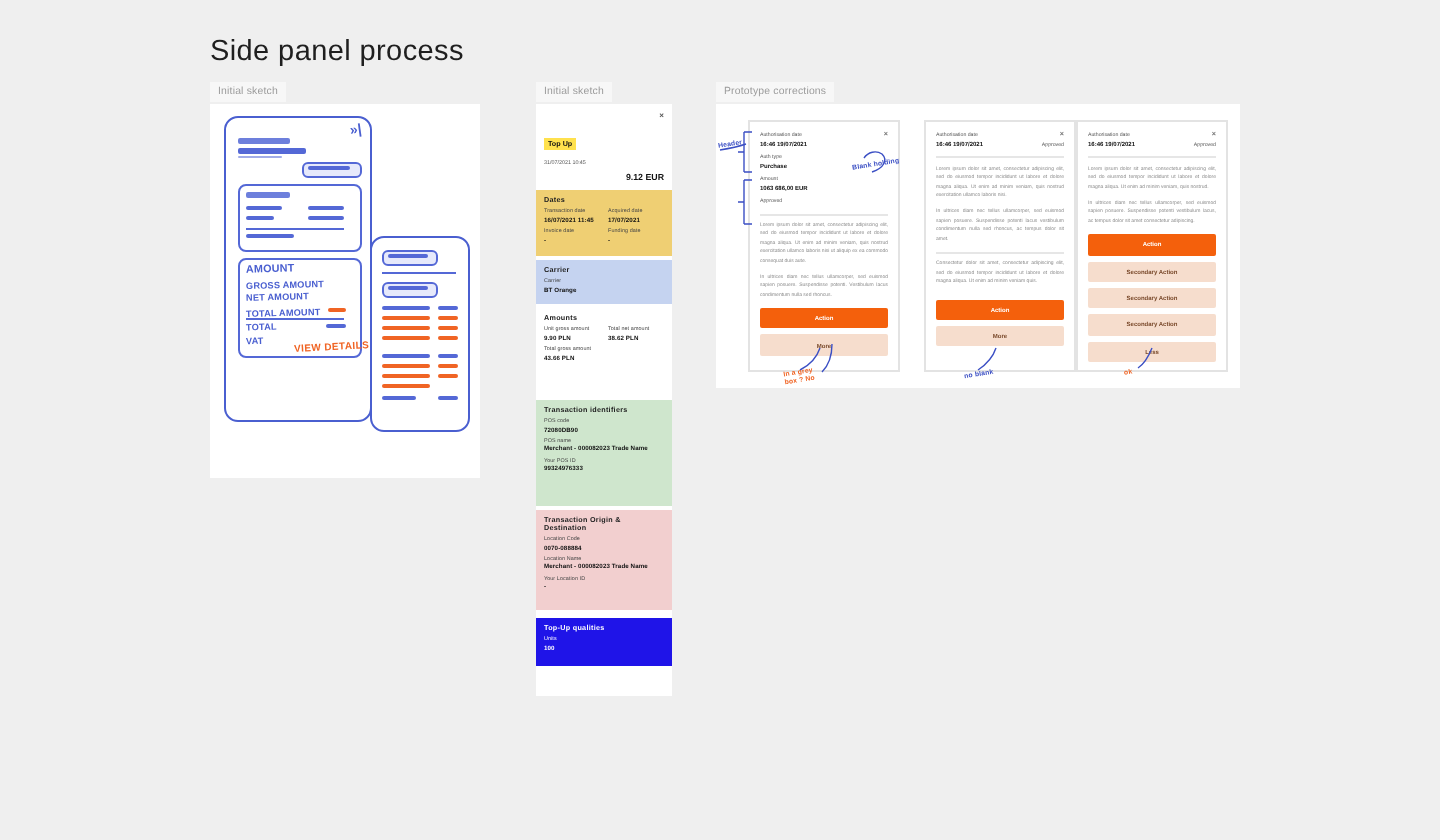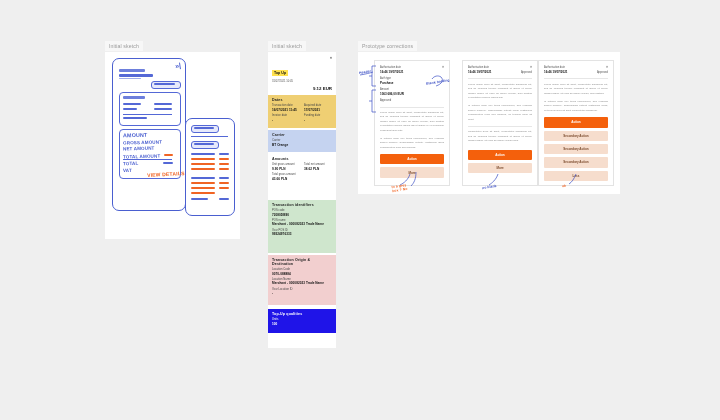--- a/index.html
+++ b/index.html
@@ -140,20 +140,21 @@
   }
   .anno.o{color:#f06424;}
   .anno.rot{transform:rotate(-9deg);}
   .arrow{position:absolute;stroke:#3b4fc4;fill:none;stroke-width:.7;}
 </style>
 </head>
 <body>
 
 <div class="board">
 
+  <div class="page-title">Side panel process</div>
 
   <div class="frame-label" style="left:105px;top:41px;">Initial sketch</div>
 
   <div class="frame" id="frame-sketch">
 
     <div class="sketch-phone" id="phone-main">
       <div class="sk-close" style="right:4px;top:3px;">»|</div>
 
       <div class="scr hdr" style="left:6px;top:10px;width:26px;"></div>
       <div class="scr b" style="left:6px;top:15px;width:34px;height:2.6px;"></div>

